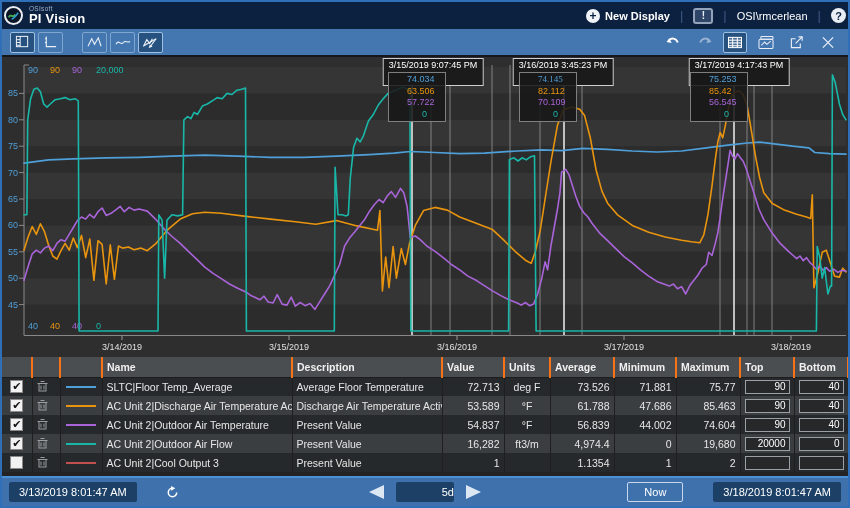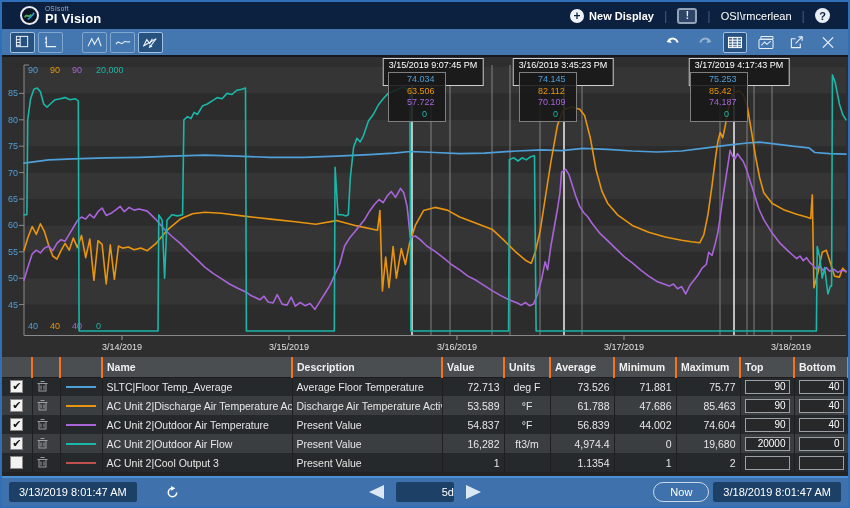--- a/index.html
+++ b/index.html
@@ -2,21 +2,21 @@
 <html><head>
 <meta charset="utf-8">
 <style>
   * { margin:0; padding:0; box-sizing:border-box; }
   body { font-family:"Liberation Sans", sans-serif; background:#555; }
   .window { width:850px; height:508px; border:2px solid #2f6fb8; background:#2e2e2e;
             position:relative; overflow:hidden; }
 
   
   .app-header { height:27px; background:#0c2040; display:flex; align-items:center;
-                color:#fff; padding:0 18px; }
+                color:#fff; padding:0 2px; }
   .logo { width:19px; height:19px; border-radius:50%; background:#0b1526;
           border:2px solid #e9edf2; display:flex; align-items:center; justify-content:center; margin-right:6px; }
   .brand-block { line-height:1; }
   .brand-small { font-size:6.5px; color:#9fb0c6; letter-spacing:.3px; }
   .brand-big { font-size:13px; font-weight:bold; letter-spacing:.2px; }
   .hdr-right { margin-left:auto; display:flex; align-items:center; gap:10px; font-size:11px; }
   .hdr-sep { color:#3d5a85; font-size:13px; }
   .newdisp { display:flex; align-items:center; gap:5px; cursor:pointer; font-weight:bold; }
   .plus-circle { width:14px; height:14px; border-radius:50%; background:#f0f4f8; color:#0c2040;
                  font-size:12px; font-weight:bold; display:flex; align-items:center; justify-content:center; line-height:1; }
@@ -67,21 +67,21 @@
   
   .bottombar { height:28px; background:#3f72ad; display:flex; align-items:center; position:relative;
                color:#fff; padding:0 7px; }
   .time-box { background:#1d4067; height:20px; line-height:20px; padding:0 10px; font-size:11px;
               border-radius:2px; }
   .refresh { margin-left:28px; display:flex; align-items:center; }
   .center-nav { position:absolute; left:50%; transform:translateX(-50%); display:flex;
                 align-items:center; gap:10px; }
   .dur-box { background:#1d4067; height:20px; line-height:20px; width:58px; text-align:right;
              font-size:11px; border-radius:2px; }
-  .now-btn { margin-left:auto; margin-right:4px; border:1px solid #c9d8ea; border-radius:10px;
+  .now-btn { margin-left:auto; margin-right:30px; border:1px solid #c9d8ea; border-radius:2px;
              height:20px; line-height:18px; padding:0 16px; font-size:11px; }
 </style>
 </head>
 <body>
 
 <div class="window">
 
   <div class="app-header">
     <div class="logo">
       <svg width="13" height="13" viewBox="0 0 14 14">
@@ -275,30 +275,30 @@
       </svg>
       <div class="cursor-flag" style="left: 431px;">3/15/2019 9:07:45 PM</div>
       <div class="cursor-values" style="left: 386px;">
         <div style="color: rgb(79, 159, 217);">74.034</div>
         <div style="color: rgb(232, 148, 14);">63.506</div>
         <div style="color: rgb(168, 100, 216);">57.722</div>
         <div style="color: rgb(25, 183, 168);">0</div>
       </div>
       <div class="cursor-flag" style="left: 561px;">3/16/2019 3:45:23 PM</div>
       <div class="cursor-values" style="left: 517px;">
-        <div style="color: rgb(79, 159, 217);">74.145</div>
+        <div style="color: rgb(79, 159, 217); font-family: Liberation Serif, serif;">74.145</div>
         <div style="color: rgb(232, 148, 14);">82.112</div>
         <div style="color: rgb(168, 100, 216);">70.109</div>
         <div style="color: rgb(25, 183, 168);">0</div>
       </div>
       <div class="cursor-flag" style="left: 737px;">3/17/2019 4:17:43 PM</div>
       <div class="cursor-values" style="left: 688px;">
         <div style="color: rgb(79, 159, 217);">75.253</div>
         <div style="color: rgb(232, 148, 14);">85.42</div>
-        <div style="color: rgb(168, 100, 216);">74.187</div>
+        <div style="color: rgb(168, 100, 216);">56.545</div>
         <div style="color: rgb(25, 183, 168);">0</div>
       </div>
     </div>
 
   <div class="table-wrap">
     <table id="trend-table">
         <colgroup>
           <col style="width:30px">
           <col style="width:28px">
           <col style="width:42px">

